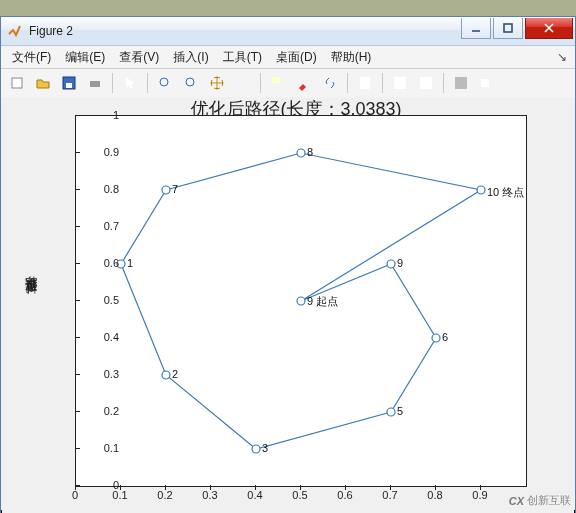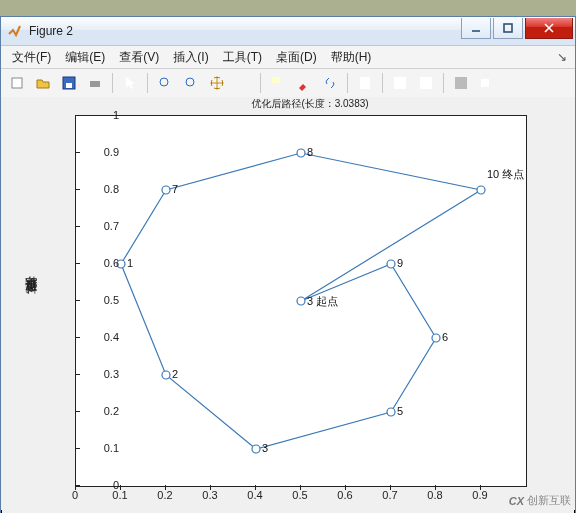--- a/index.html
+++ b/index.html
@@ -19,21 +19,21 @@
   .menuitem{padding:14px 7px;color:#222;cursor:default;}
   .menubar .spacer{flex:1;}
   .menubar .menu-chevron{width:18px;text-align:center;color:#555;font-size:12px;}
   
   .toolbar{height:28px;background:#f4f4f4;border-bottom:1px solid #c0c0c0;display:flex;align-items:center;padding:0 4px;gap:2px;}
   .tbtn{width:22px;height:22px;border:1px solid transparent;display:flex;align-items:center;justify-content:center;}
   .tsep{width:1px;height:20px;background:#c8c8c8;margin:0 3px;}
   
   .figarea{position:absolute;left:0;right:0;top:80px;bottom:18px;background:#f0f0f0;}
   .axes{position:absolute;left:74px;top:18px;width:450px;height:370px;background:#fff;border:1px solid #222;}
-  .plot-title{position:absolute;left:84px;top:0;width:450px;text-align:center;color:#222;font-size:10px;}
+  .plot-title{position:absolute;left:70px;top:0;width:450px;text-align:center;color:#222;font-size:18px;}
   .xlabel{position:absolute;left:74px;top:404px;width:450px;text-align:center;color:#222;font-size:12px;}
   .ylabel{position:absolute;left:22px;top:18px;height:370px;width:16px;display:flex;align-items:center;justify-content:center;}
   .ylabel span{writing-mode:vertical-rl;transform:rotate(180deg);color:#222;font-size:12px;letter-spacing:1px;}
   .tick{position:absolute;color:#222;font-size:11px;}
   .tickx{top:392px;transform:translateX(-50%);}
   .ticky{right:456px;transform:translateY(-50%);text-align:right;width:40px;}
   .ticmark{position:absolute;background:#222;}
   .ticmark.bx{width:1px;height:5px;top:388px;}
   .ticmark.by{height:1px;width:5px;left:74px;}
   .ptlabel{position:absolute;font-size:11px;color:#111;white-space:nowrap;}
@@ -266,30 +266,30 @@
         <div class="ticmark by" style="top: 129px;"></div>
         <div class="tick ticky" style="top: 129px;">0.7</div>
         <div class="ticmark by" style="top: 92px;"></div>
         <div class="tick ticky" style="top: 92px;">0.8</div>
         <div class="ticmark by" style="top: 55px;"></div>
         <div class="tick ticky" style="top: 55px;">0.9</div>
         <div class="ticmark by" style="top: 18px;"></div>
         <div class="tick ticky" style="top: 18px;">1</div>
       </div>
     <div id="ptlabels">
-        <div class="ptlabel" style="left: 306px; top: 197px;">3   起点</div>
+        <div class="ptlabel" style="left: 306px; top: 197px;">9   起点</div>
         <div class="ptlabel" style="left: 396px; top: 160px;">9</div>
         <div class="ptlabel" style="left: 441px; top: 234px;">6</div>
         <div class="ptlabel" style="left: 396px; top: 308px;">5</div>
         <div class="ptlabel" style="left: 261px; top: 345px;">3</div>
         <div class="ptlabel" style="left: 171px; top: 271px;">2</div>
         <div class="ptlabel" style="left: 126px; top: 160px;">1</div>
         <div class="ptlabel" style="left: 171px; top: 86px;">7</div>
         <div class="ptlabel" style="left: 306px; top: 49px;">8</div>
-        <div class="ptlabel" style="left: 486px; top: 70px;">10 终点</div>
+        <div class="ptlabel" style="left: 486px; top: 88px;">10 终点</div>
       </div>
     <div class="watermark">
       <span class="cx">CX</span>
       <span>创新互联</span>
     </div>
   </div>
 
 </div>
 
 </body></html>

